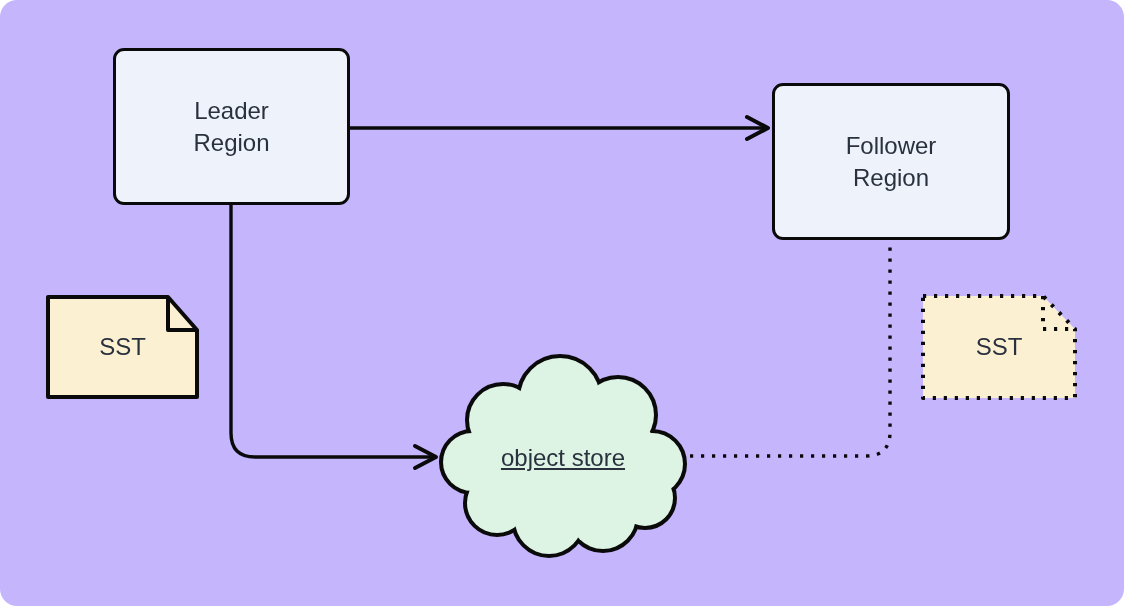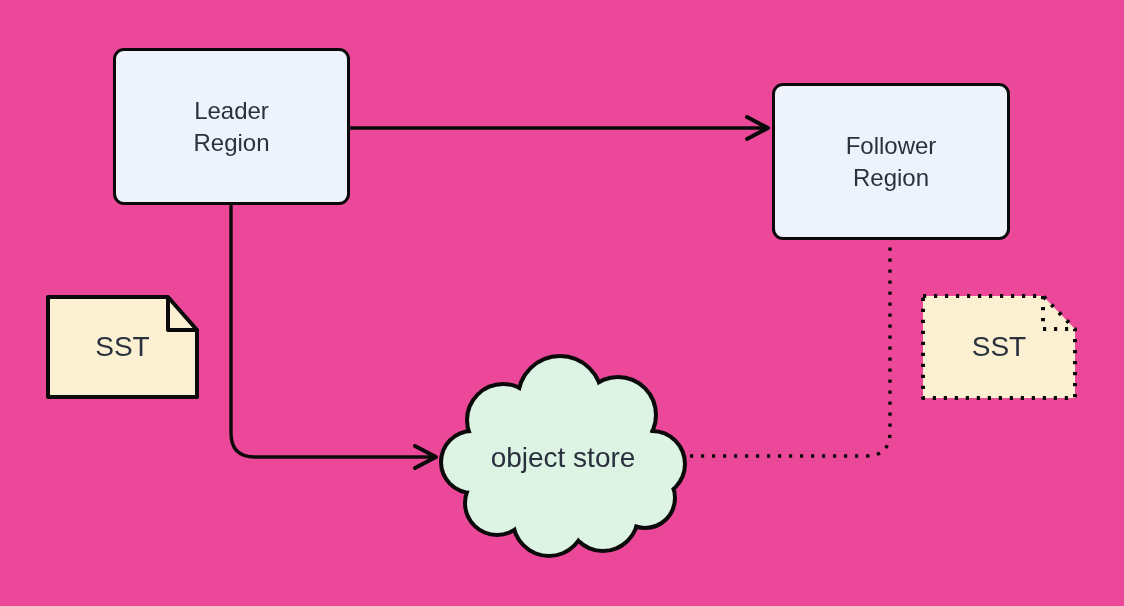--- a/index.html
+++ b/index.html
@@ -5,22 +5,23 @@
   html, body {
     margin: 0;
     padding: 0;
     background: #ffffff;
     font-family: "Liberation Sans", "DejaVu Sans", sans-serif;
   }
   .canvas {
     position: relative;
     width: 1124px;
     height: 606px;
-    background: #ec4899;
+    background: #c4b5fd;
     overflow: hidden;
+    border-radius: 17px;
   }
   .layer {
     position: absolute;
     left: 0;
     top: 0;
   }
   .region-node {
     position: absolute;
     box-sizing: border-box;
     background: #eef2fa;
@@ -39,26 +40,26 @@
   }
   .node-leader { left: 113px; top: 48px; width: 237px; height: 157px; }
   .node-follower { left: 772px; top: 48px; width: 238px; height: 157px; margin-top: 35px; }
   .overlay-label {
     position: absolute;
     display: flex;
     align-items: center;
     justify-content: center;
     text-align: left;
     color: #2a313e;
-    font-size: 28px;
+    font-size: 24px;
     pointer-events: none;
   }
   .label-sst-left  { left: 48px;  top: 297px; width: 149px; height: 100px; }
   .label-sst-right { left: 923px; top: 296px; width: 152px; height: 102px; }
-  .label-cloud     { left: 443px; top: 358px; width: 240px; height: 200px; }
+  .label-cloud     { left: 443px; top: 358px; width: 240px; height: 200px; text-decoration: underline; }
   .edge-label {
     position: absolute;
     left: 559px;
     top: 128px;
     transform: translate(-50%, -50%);
     background: #ffffff;
     padding: 2px 14px;
     font-size: 24px;
     color: #2a313e;
     white-space: nowrap;

